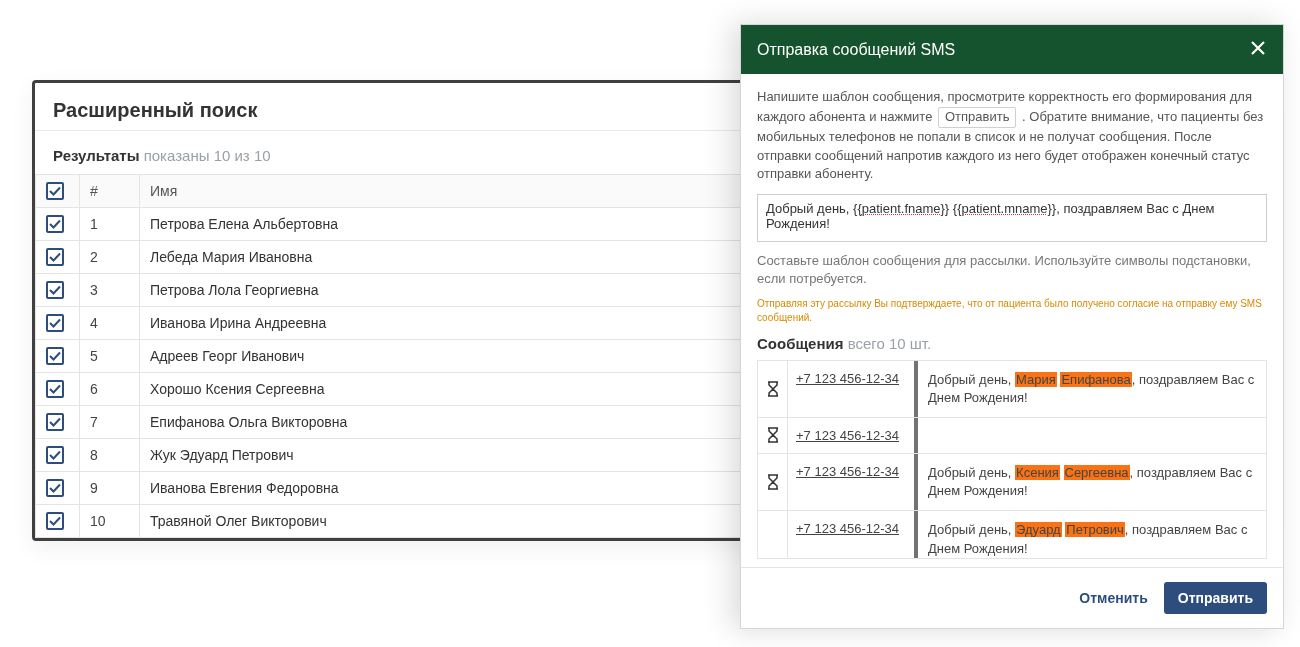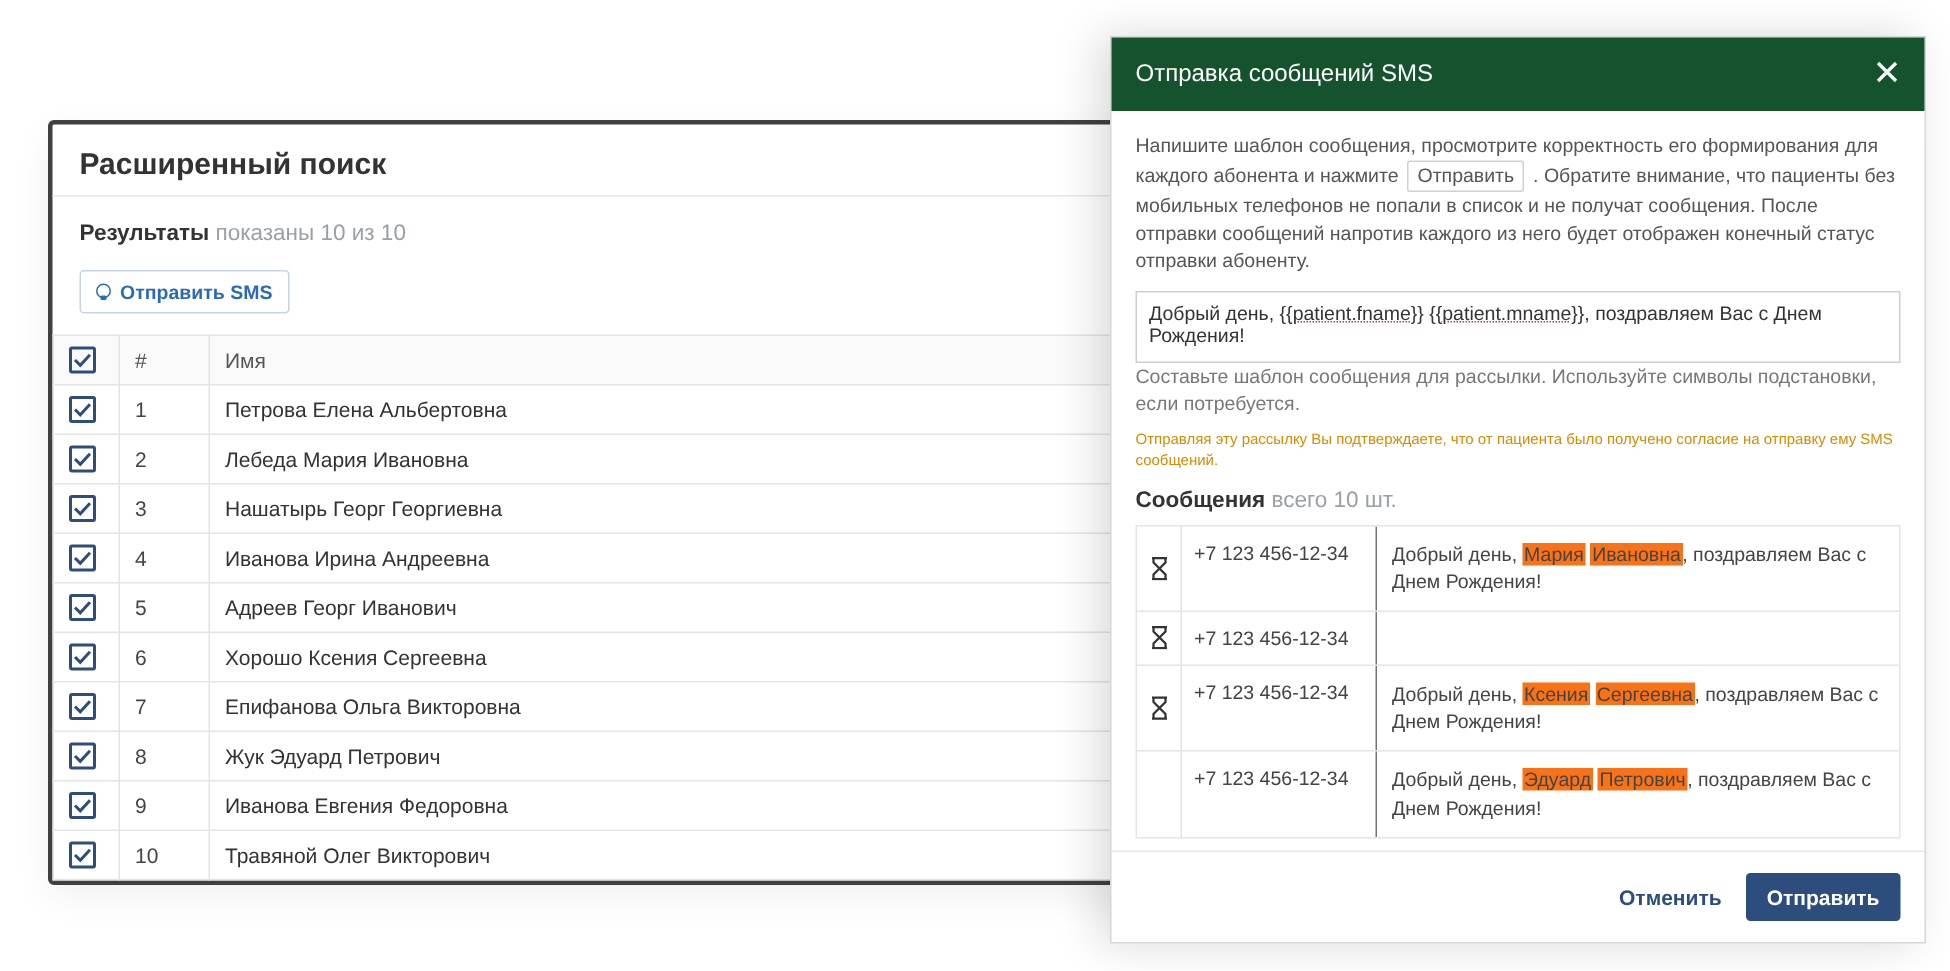--- a/index.html
+++ b/index.html
@@ -151,21 +151,21 @@
     width: 100%;
     height: 48px;
     resize: none;
     border: 1px solid #cfcfcf;
     padding: 6px 8px;
     font-family: inherit;
     font-size: 13px;
     margin-top: 10px;
   }
   .hint {
-    color:#777; font-size:13px; line-height:1.4;
+    color:#777; font-size:13px; margin-top:10px; line-height:1.4;
   }
   .consent {
     color: #d88a00; font-size:10px; margin-top:8px; line-height:1.4;
   }
   .msgs-head {
     margin-top: 10px;
     font-size: 15px;
   }
   .msgs-head .bold { font-weight:600; }
   .msgs-head .muted { color:#9aa0a6; }
@@ -184,22 +184,23 @@
   }
   .msg-row:last-child { border-bottom:none; }
   .msg-icon {
     width: 30px;
     display:flex; align-items:center; justify-content:center;
     border-right: 1px solid #e4e4e4;
   }
   .msg-phone {
     width: 130px;
     padding: 10px 8px;
-    border-right: 1px solid #737373;
+    border-right: 4px solid #737373;
     white-space: nowrap;
+    text-decoration: underline;
   }
   .msg-text {
     flex:1;
     padding: 10px 10px;
     line-height:1.4;
   }
   .hl {
     background: #f97316;
     padding: 0 1px;
   }
@@ -232,26 +233,20 @@
 
 <div class="panel">
   <div class="panel-title">Расширенный поиск</div>
 
   <div class="panel-sub">
     <div class="results-hdr">
       <span class="bold">Результаты</span>
       <span class="muted">показаны 10 из 10</span>
     </div>
 
-    <div class="toolbar">
-      <button class="btn">
-        <span class="bulb"></span>
-        <span>Отправить SMS</span>
-      </button>
-    </div>
 
     <table class="results">
       <thead>
         <tr>
           <th class="col-chk">
             <span class="chk">
               <svg width="12" height="12" viewBox="0 0 12 12">
                   <path d="M1 6 L4.5 9.5 L11 2.5" stroke="#2d4d7d" stroke-width="2" fill="none"></path>
                 </svg>
             </span>
@@ -288,21 +283,21 @@
           </tr>
           <tr>
     <td class="col-chk">
       <span class="chk">
         <svg width="12" height="12" viewBox="0 0 12 12">
                   <path d="M1 6 L4.5 9.5 L11 2.5" stroke="#2d4d7d" stroke-width="2" fill="none"></path>
                 </svg>
       </span>
     </td>
     <td class="col-idx">3</td>
-    <td class="col-name">Нашатырь Георг Георгиевна</td>
+    <td class="col-name">Петрова Лола Георгиевна</td>
     <td class="col-dob">29.06.1894</td>
           </tr>
           <tr>
     <td class="col-chk">
       <span class="chk">
         <svg width="12" height="12" viewBox="0 0 12 12">
                   <path d="M1 6 L4.5 9.5 L11 2.5" stroke="#2d4d7d" stroke-width="2" fill="none"></path>
                 </svg>
       </span>
     </td>
@@ -413,21 +408,21 @@
     </div>
 
     <div class="msgs-table" id="msgs">
         <div class="msg-row">
     <div class="msg-icon">
       <svg class="hourglass" width="14" height="16" viewBox="0 0 14 16">
         <path d="M2 1 H12 M2 15 H12 M3 1 V4 L7 8 L3 12 V15 M11 1 V4 L7 8 L11 12 V15" stroke="#333" stroke-width="1.5" fill="none"></path>
       </svg>
     </div>
     <div class="msg-phone">+7 123 456-12-34</div>
-    <div class="msg-text">Добрый день, <span class="hl">Мария</span> <span class="hl">Ивановна</span>, поздравляем Вас с Днем Рождения!</div>
+    <div class="msg-text">Добрый день, <span class="hl">Мария</span> <span class="hl">Епифанова</span>, поздравляем Вас с Днем Рождения!</div>
         </div>
         <div class="msg-row">
     <div class="msg-icon">
       <svg class="hourglass" width="14" height="16" viewBox="0 0 14 16">
         <path d="M2 1 H12 M2 15 H12 M3 1 V4 L7 8 L3 12 V15 M11 1 V4 L7 8 L11 12 V15" stroke="#333" stroke-width="1.5" fill="none"></path>
       </svg>
     </div>
     <div class="msg-phone">+7 123 456-12-34</div>
         </div>
         <div class="msg-row">

